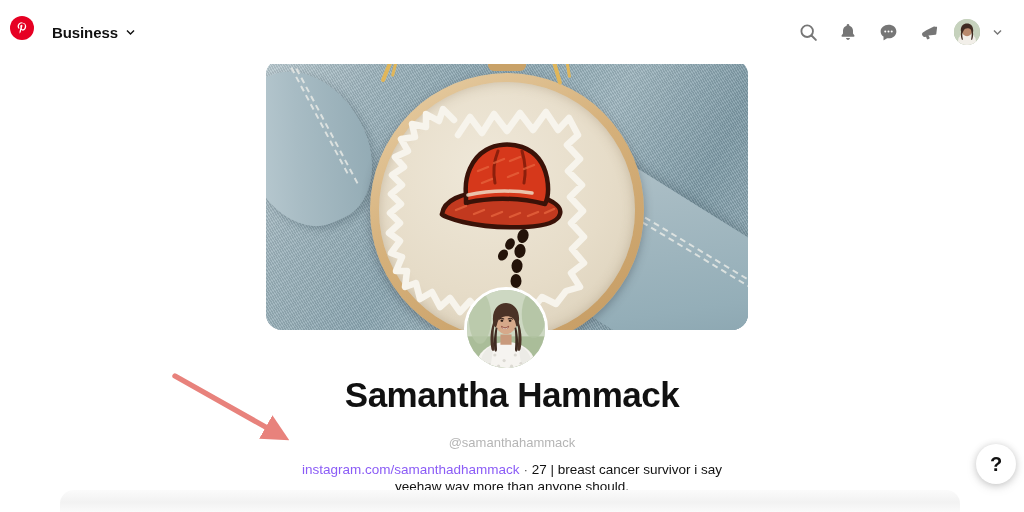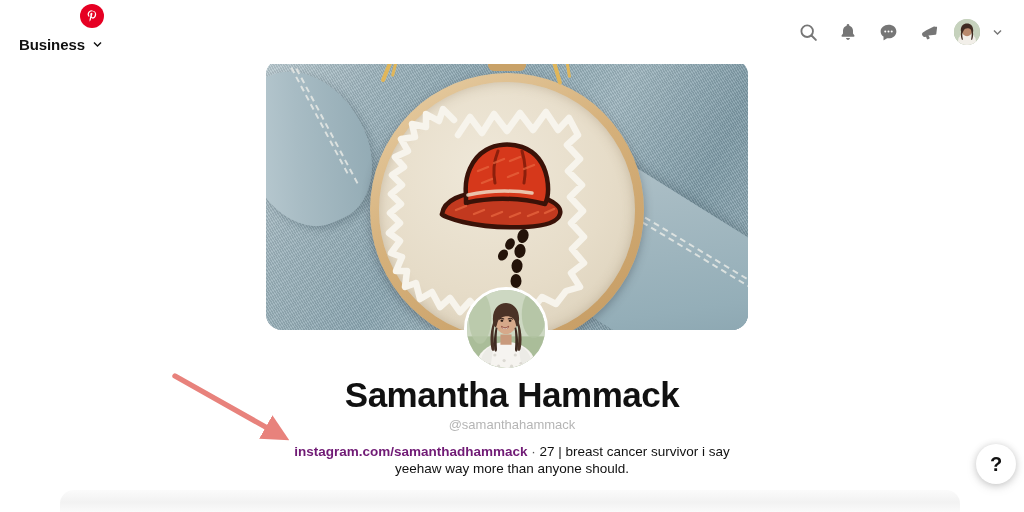--- a/index.html
+++ b/index.html
@@ -24,22 +24,21 @@
     height: 64px;
     background: #ffffff;
     display: flex;
     align-items: center;
     box-sizing: border-box;
     padding: 0 10px 0 10px;
     z-index: 40;
   }
   .nav-left {
     display: flex;
-    align-items: flex-end;
-    flex-direction: column;
+    align-items: flex-start;
   }
   .pin-logo {
     width: 24px;
     height: 24px;
     border-radius: 50%;
     background: #e60023;
     display: flex;
     align-items: center;
     justify-content: center;
     margin-right: 9px;
@@ -252,32 +251,32 @@
     font-weight: bold;
     color: #111111;
     line-height: 42px;
     letter-spacing: -0.5px;
     margin: 0;
   }
   .username {
     font-size: 13px;
     color: #b5b5b5;
     line-height: 18px;
-    margin-top: 0;
+    margin-top: 18px;
   }
   .bio {
     font-size: 13.5px;
     color: #111111;
     line-height: 17px;
     width: 452px;
     margin: 9px auto 0 auto;
   }
   .bio .bio-link {
-    font-weight: bold;
-    color: #701a75;
+    font-weight: normal;
+    color: #8b5cf6;
     text-align: center;
   }
   .bio .bio-sep { color: #555; }
   .stats {
     font-size: 14px;
     font-weight: bold;
     color: #111111;
     line-height: 18px;
     margin-top: 11px;
   }

